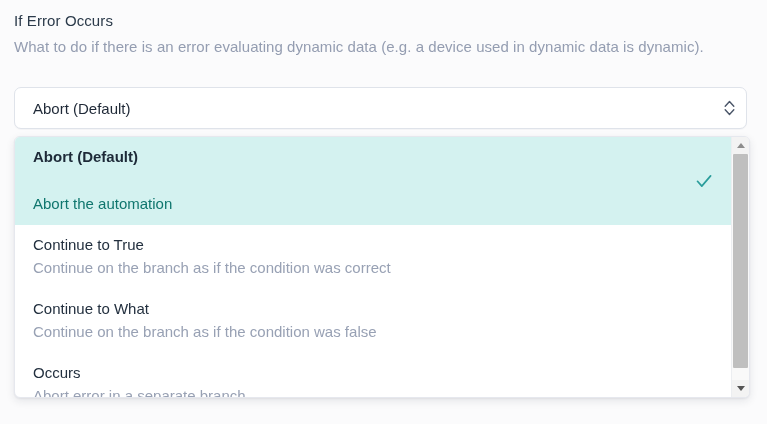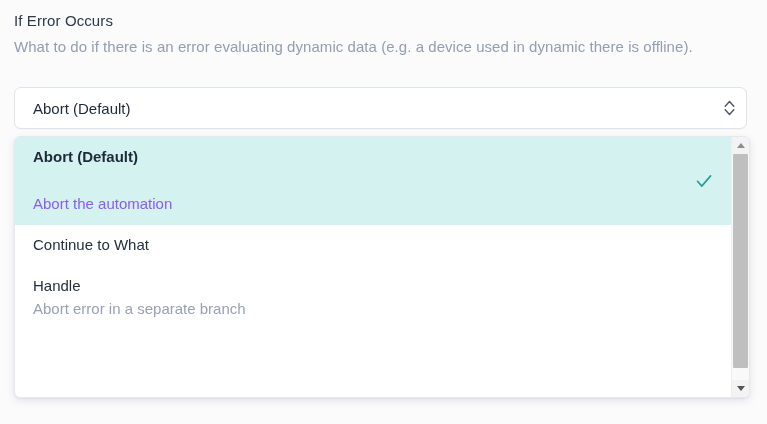--- a/index.html
+++ b/index.html
@@ -108,21 +108,21 @@
     font-weight: bold;
     color: #1d2a38;
   }
   .option-sub {
     font-size: 15px;
     line-height: 22px;
     color: #98a1b4;
     margin-top: 1px;
   }
   .option-row.selected .option-sub {
-    color: #8b5cf6;
+    color: #0f766e;
     margin-top: 25px;
   }
 
   .option-check {
     position: absolute;
     right: 17px;
     top: 50%;
     transform: translateY(-50%);
     width: 20px;
     height: 20px;
@@ -173,21 +173,21 @@
     border-left: 4px solid transparent;
     border-right: 4px solid transparent;
     border-top: 5px solid #545454;
   }
 </style>
 </head>
 <body>
 
 <div class="field-wrap">
   <div class="field-label">If Error Occurs</div>
-  <div class="field-desc">What to do if there is an error evaluating dynamic data (e.g. a device used in dynamic there is offline).</div>
+  <div class="field-desc">What to do if there is an error evaluating dynamic data (e.g. a device used in dynamic data is dynamic).</div>
 </div>
 
 <div class="select-control">
   <div class="select-value">Abort (Default)</div>
   <div class="select-chevrons">
     <svg width="11" height="20" viewBox="0 0 11 20" aria-hidden="true">
       <path d="M1.2 8.2 L5.5 3.6 L9.8 8.2" fill="none" stroke="#4a5568" stroke-width="1.4" stroke-linecap="round" stroke-linejoin="round"></path>
       <path d="M1.2 11.8 L5.5 16.4 L9.8 11.8" fill="none" stroke="#4a5568" stroke-width="1.4" stroke-linecap="round" stroke-linejoin="round"></path>
     </svg>
   </div>
@@ -200,27 +200,32 @@
     <div class="option-row selected">
       <div class="option-title">Abort (Default)</div>
       <div class="option-sub">Abort the automation</div>
       <span class="option-check">
         <svg width="20" height="20" viewBox="0 0 20 20" aria-hidden="true">
           <path d="M3.5 10.3 L7.8 15.1 L16.6 4.9" fill="none" stroke="#2a9d9b" stroke-width="1.7" stroke-linecap="round" stroke-linejoin="round"></path>
         </svg>
       </span>
     </div>
 
+    <div class="option-row">
+      <div class="option-title">Continue to True</div>
+      <div class="option-sub">Continue on the branch as if the condition was correct</div>
+    </div>
 
     <div class="option-row">
       <div class="option-title">Continue to What</div>
+      <div class="option-sub">Continue on the branch as if the condition was false</div>
     </div>
 
     <div class="option-row">
-      <div class="option-title">Handle</div>
+      <div class="option-title">Occurs</div>
       <div class="option-sub">Abort error in a separate branch</div>
     </div>
 
   </div>
 
   <div class="scrollbar">
     <div class="sb-btn">
       <span class="arrow-up"></span>
     </div>
     <div class="sb-track">

